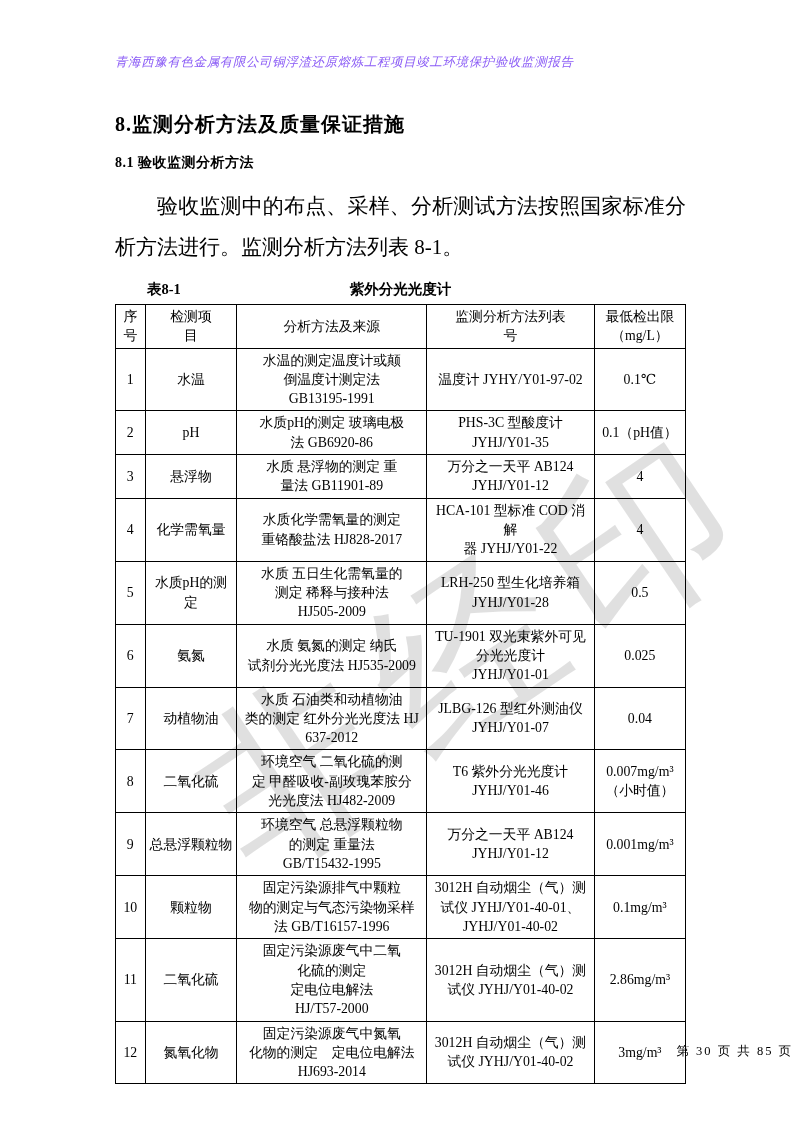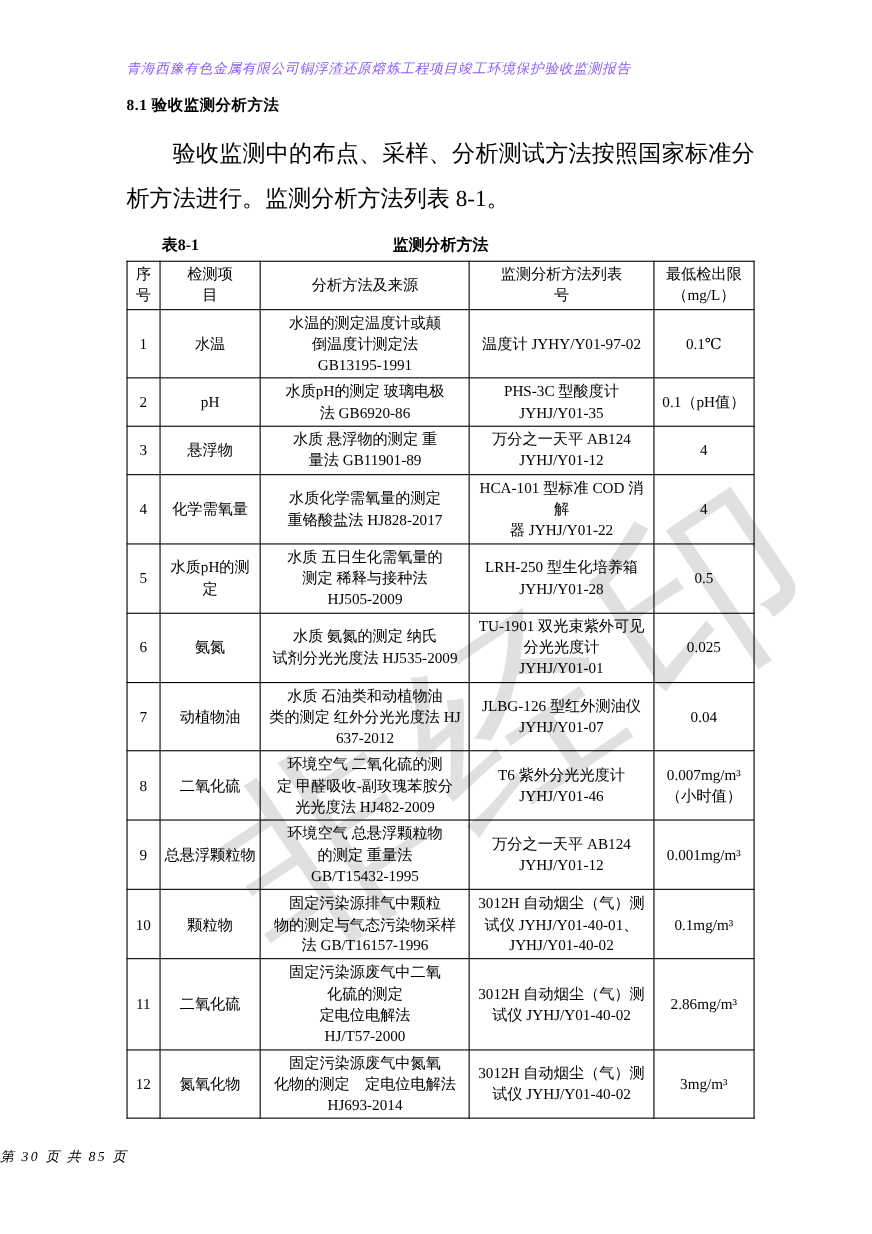--- a/index.html
+++ b/index.html
@@ -69,25 +69,24 @@
   }
   col.c-seq{width:5.2%;}
   col.c-item{width:16.1%;}
   col.c-method{width:33.3%;}
   col.c-inst{width:29.4%;}
   col.c-limit{width:16%;}
   .footer{
     position:absolute;
     left:0;right:0;
     bottom:62px;
-    text-align:left;
+    text-align:right;
     font-size:12.5px;
     letter-spacing:2px;
     z-index:1;
-    font-style:italic;
   }
   .watermark{
     position:absolute;
     left:220px;top:700px;
     z-index:0;
     transform:rotate(-34deg);
     transform-origin:0 50%;
     font-size:185px;
     letter-spacing:22px;
     white-space:nowrap;
@@ -101,28 +100,29 @@
 <body>
 
 <div class="page">
 
   <div class="watermark">非经印</div>
 
   <div class="content">
 
     <div class="doc-header">青海西豫有色金属有限公司铜浮渣还原熔炼工程项目竣工环境保护验收监测报告</div>
 
+    <h1 class="sec-title">8.监测分析方法及质量保证措施</h1>
 
     <h2 class="sub-title">8.1 验收监测分析方法</h2>
 
     <p class="body-par">验收监测中的布点、采样、分析测试方法按照国家标准分析方法进行。监测分析方法列表 8-1。</p>
 
     <div class="tbl-caption">
       <span class="tag">表8-1</span>
-      <span class="title">监测分析方法</span>
+      <span class="title">紫外分光光度计</span>
     </div>
 
     <table class="mon">
       <colgroup>
         <col class="c-seq">
           <col class="c-item">
           <col class="c-method">
           <col class="c-inst">
           <col class="c-limit">
       </colgroup>

